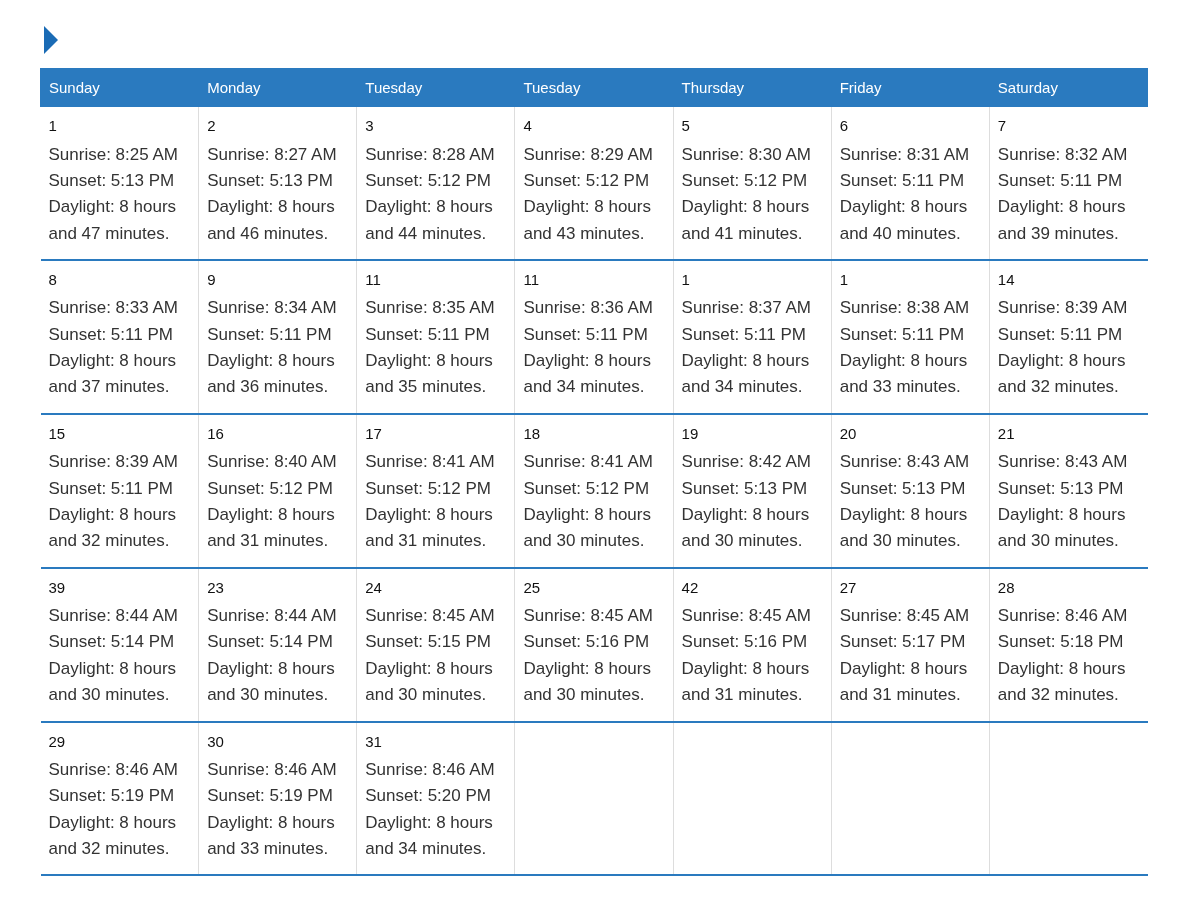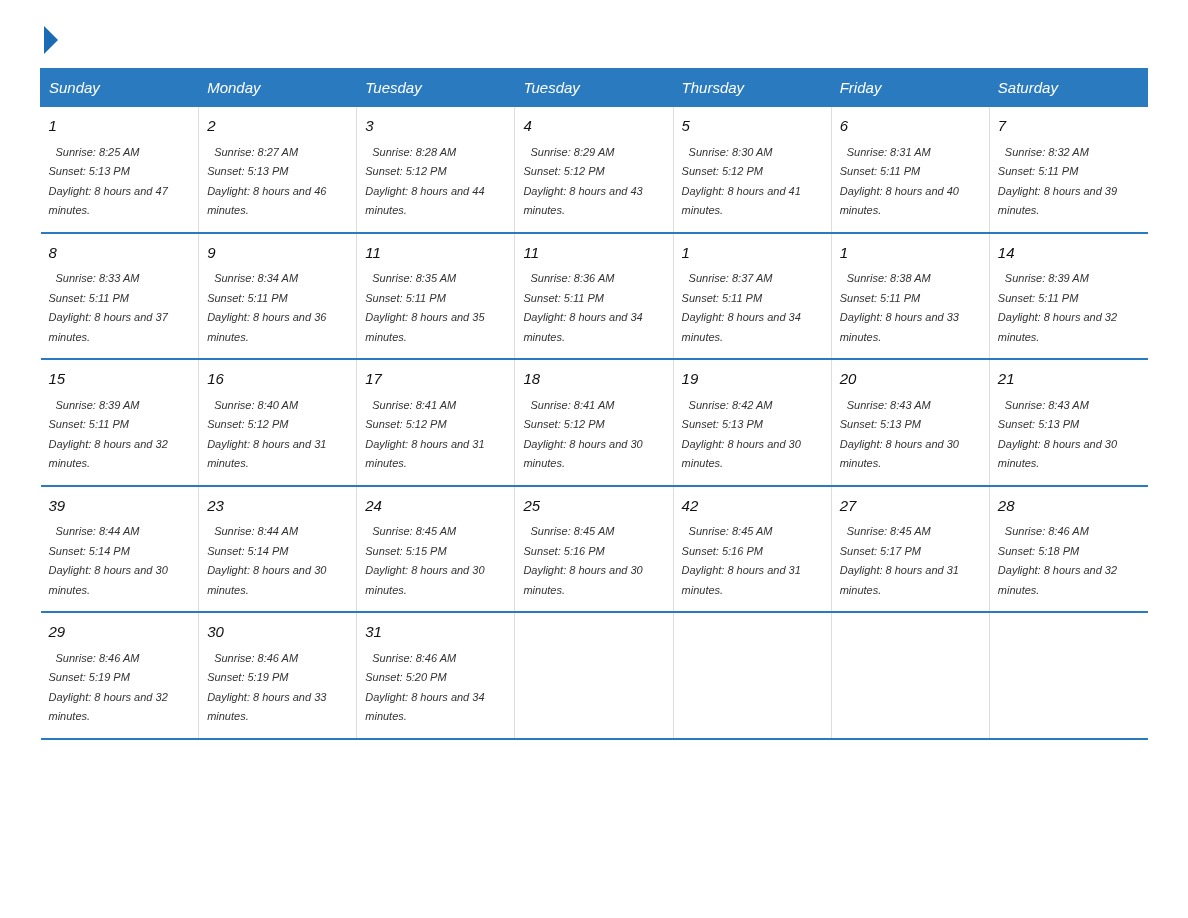--- a/index.html
+++ b/index.html
@@ -57,21 +57,20 @@
     }
     .calendar-subtitle {
       font-size: 20px;
       color: #555;
       margin-top: 6px;
     }
     table {
       width: 100%;
       border-collapse: collapse;
       table-layout: fixed;
-      font-style: italic;
     }
     thead tr {
       background-color: #2a7abf;
     }
     thead th {
       color: #fff;
       padding: 10px 8px;
       font-size: 15px;
       font-weight: normal;
       text-align: left;
@@ -94,24 +93,23 @@
       border-right: none;
     }
     .day-number {
       font-size: 15px;
       font-weight: normal;
       color: #111;
       display: block;
       margin-bottom: 4px;
     }
     .day-info {
-      font-size: 11px;
+      font-size: 17px;
       color: #333;
       line-height: 1.55;
-      margin-left: 7px;
     }
     .empty-cell {
       background: #fff;
     }
   </style>
 </head>
 <body>
 
 <div class="header">
   <div class="logo">

